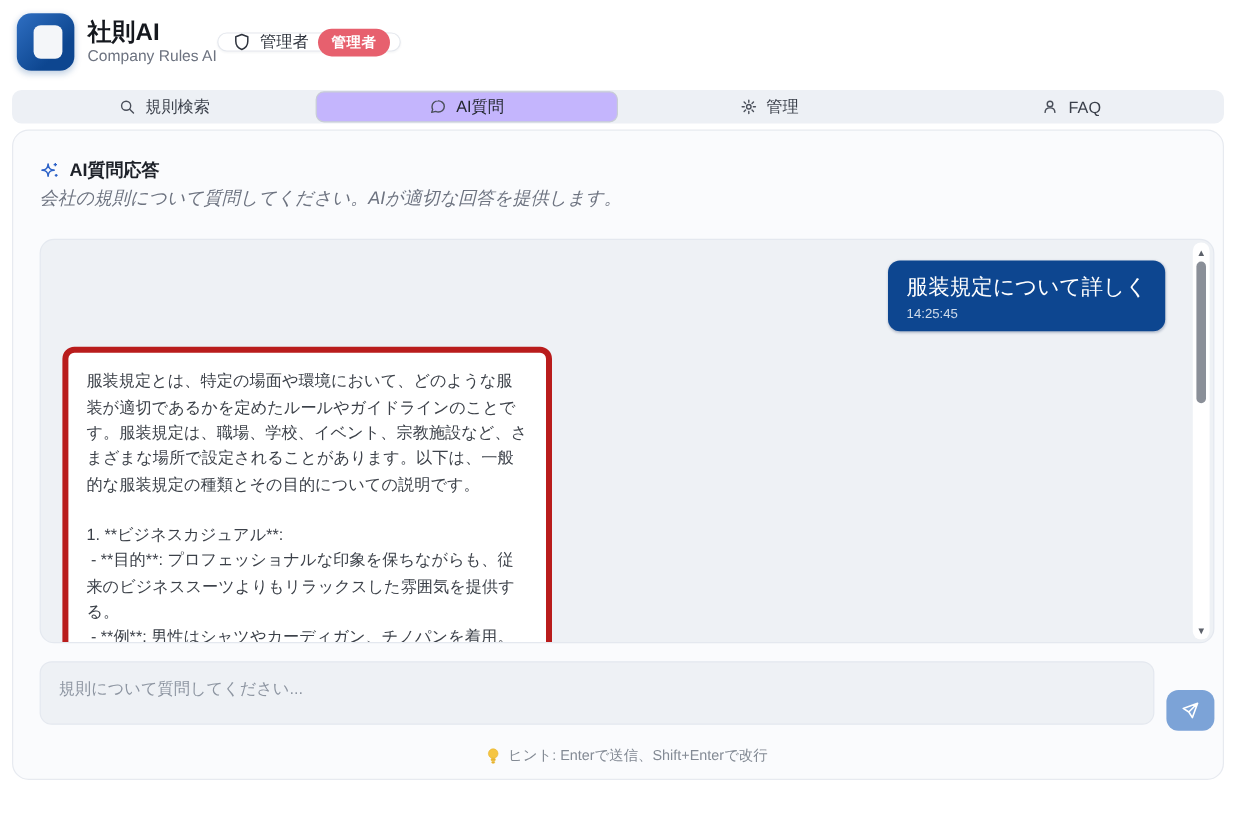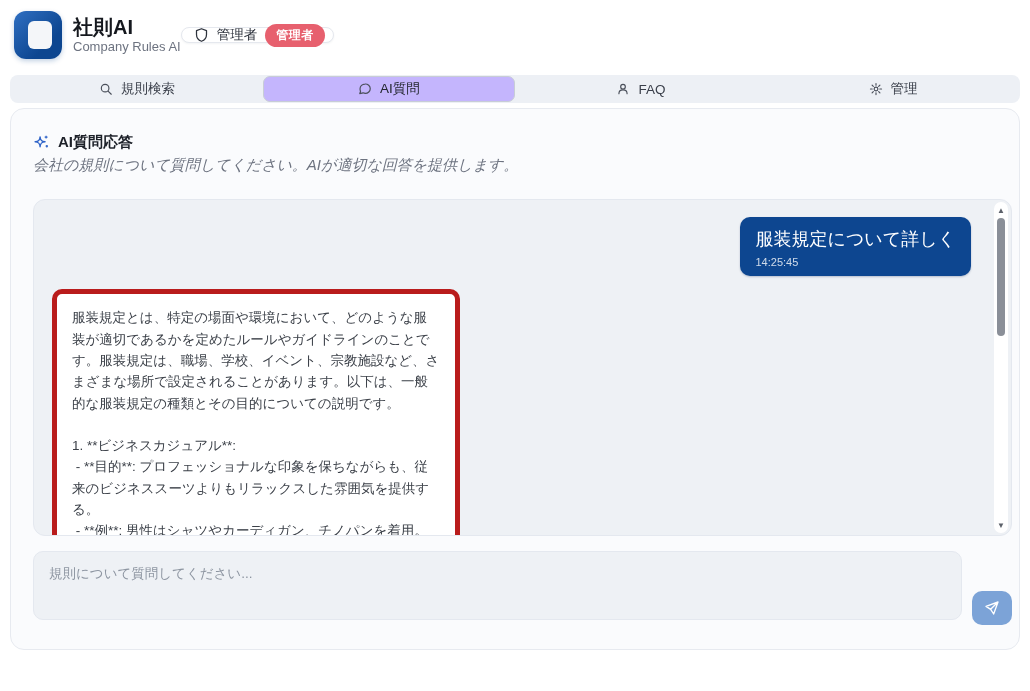--- a/index.html
+++ b/index.html
@@ -73,21 +73,21 @@
   }
   .sbar .arrow { position:absolute; left:0; width:14px; height:12px; display:flex; align-items:center; justify-content:center; color:#5c616a; font-size:8px; }
   .sbar .arrow.up { top:2px; } .sbar .arrow.down { bottom:2px; }
   .sbar .thumb {
     position:absolute; top:16px; left:3px; width:8px; height:118px;
     background:#8a8f98; border-radius:4px;
   }
   
   .input-row { display:flex; align-items:flex-end; gap:10px; margin-top:15px; }
   .q-input {
-    flex:1; height:69px; background:#eef1f5; border:1px solid #e4e8ef; border-radius:10px;
+    flex:1; height:53px; background:#eef1f5; border:1px solid #e4e8ef; border-radius:10px;
     padding:13px 15px; font-size:13.5px; color:#3c4149; resize:none; outline:none;
     font-family:"Liberation Sans","DejaVu Sans",sans-serif;
   }
   .q-input::placeholder { color:#8d95a1; }
   .send-btn {
     width:40px; height:34px; border:none; border-radius:10px; background:#7ca3d7;
     display:flex; align-items:center; justify-content:center; cursor:pointer;
     margin-bottom:-5px; flex:none;
   }
   .hint { text-align:center; margin-top:17px; font-size:12px; color:#838a94;
@@ -124,31 +124,31 @@
     <span>規則検索</span>
   </div>
   <div class="tab active">
     <svg viewBox="0 0 24 24" fill="none" stroke-width="2" stroke-linejoin="round">
         <path d="M21 11.5 a8.5 8 0 0 1 -8.5 8 a8.6 8.6 0 0 1 -3.8 -0.9 L3 20 l1.4 -4.2 A8 8 0 0 1 3.5 11.5 a8.5 8 0 0 1 8.5 -8 a8.5 8 0 0 1 9 8 Z"></path>
       </svg>
     <span>AI質問</span>
   </div>
   <div class="tab">
     <svg viewBox="0 0 24 24" fill="none" stroke-width="2" stroke-linecap="round">
+        <circle cx="12" cy="12" r="3.2"></circle>
+        <path d="M12 2.5 v3 M12 18.5 v3 M2.5 12 h3 M18.5 12 h3 M5.3 5.3 l2.1 2.1 M16.6 16.6 l2.1 2.1 M18.7 5.3 l-2.1 2.1 M7.4 16.6 l-2.1 2.1"></path>
+      </svg>
+    <span>管理</span>
+  </div>
+  <div class="tab">
+    <svg viewBox="0 0 24 24" fill="none" stroke-width="2" stroke-linecap="round">
         <circle cx="12" cy="8" r="4"></circle>
         <path d="M5 20 C5 15.5 8 13.5 12 13.5 C16 13.5 19 15.5 19 20"></path>
       </svg>
     <span>FAQ</span>
-  </div>
-  <div class="tab">
-    <svg viewBox="0 0 24 24" fill="none" stroke-width="2" stroke-linecap="round">
-        <circle cx="12" cy="12" r="3.2"></circle>
-        <path d="M12 2.5 v3 M12 18.5 v3 M2.5 12 h3 M18.5 12 h3 M5.3 5.3 l2.1 2.1 M16.6 16.6 l2.1 2.1 M18.7 5.3 l-2.1 2.1 M7.4 16.6 l-2.1 2.1"></path>
-      </svg>
-    <span>管理</span>
   </div>
 </div>
 
 <div class="card">
   <div class="sec-head">
     <svg width="17" height="17" viewBox="0 0 24 24" fill="none" stroke="#2e63c8" stroke-width="2" stroke-linejoin="round">
         <path d="M10 4 C10 8 7 11 3 11 C7 11 10 14 10 18 C10 14 13 11 17 11 C13 11 10 8 10 4 Z"></path>
         <path d="M18.5 2.5 v4 M16.5 4.5 h4" stroke-width="1.6"></path>
         <path d="M19.5 15.5 v3.4 M17.8 17.2 h3.4" stroke-width="1.6"></path>
       </svg>
@@ -179,13 +179,21 @@
 
   <div class="input-row">
     <textarea class="q-input" placeholder="規則について質問してください..." style=""></textarea>
     <button class="send-btn">
       <svg width="16" height="16" viewBox="0 0 24 24" fill="none" stroke="#ffffff" stroke-width="2" stroke-linejoin="round">
           <path d="M21 3 L10 14 M21 3 L14.5 21 L10 14 L3 9.5 Z"></path>
         </svg>
     </button>
   </div>
 
+  <div class="hint">
+    <svg width="12" height="14" viewBox="0 0 24 28" fill="#f5c542" stroke="#e8b42e" stroke-width="1">
+        <circle cx="12" cy="10" r="8"></circle>
+        <rect x="8.5" y="18" width="7" height="4" rx="1.5" fill="#e8b42e"></rect>
+        <rect x="9.5" y="23" width="5" height="3" rx="1.5" fill="#e8b42e"></rect>
+      </svg>
+    <span>ヒント: Enterで送信、Shift+Enterで改行</span>
+  </div>
 </div>
 
 </body></html>

